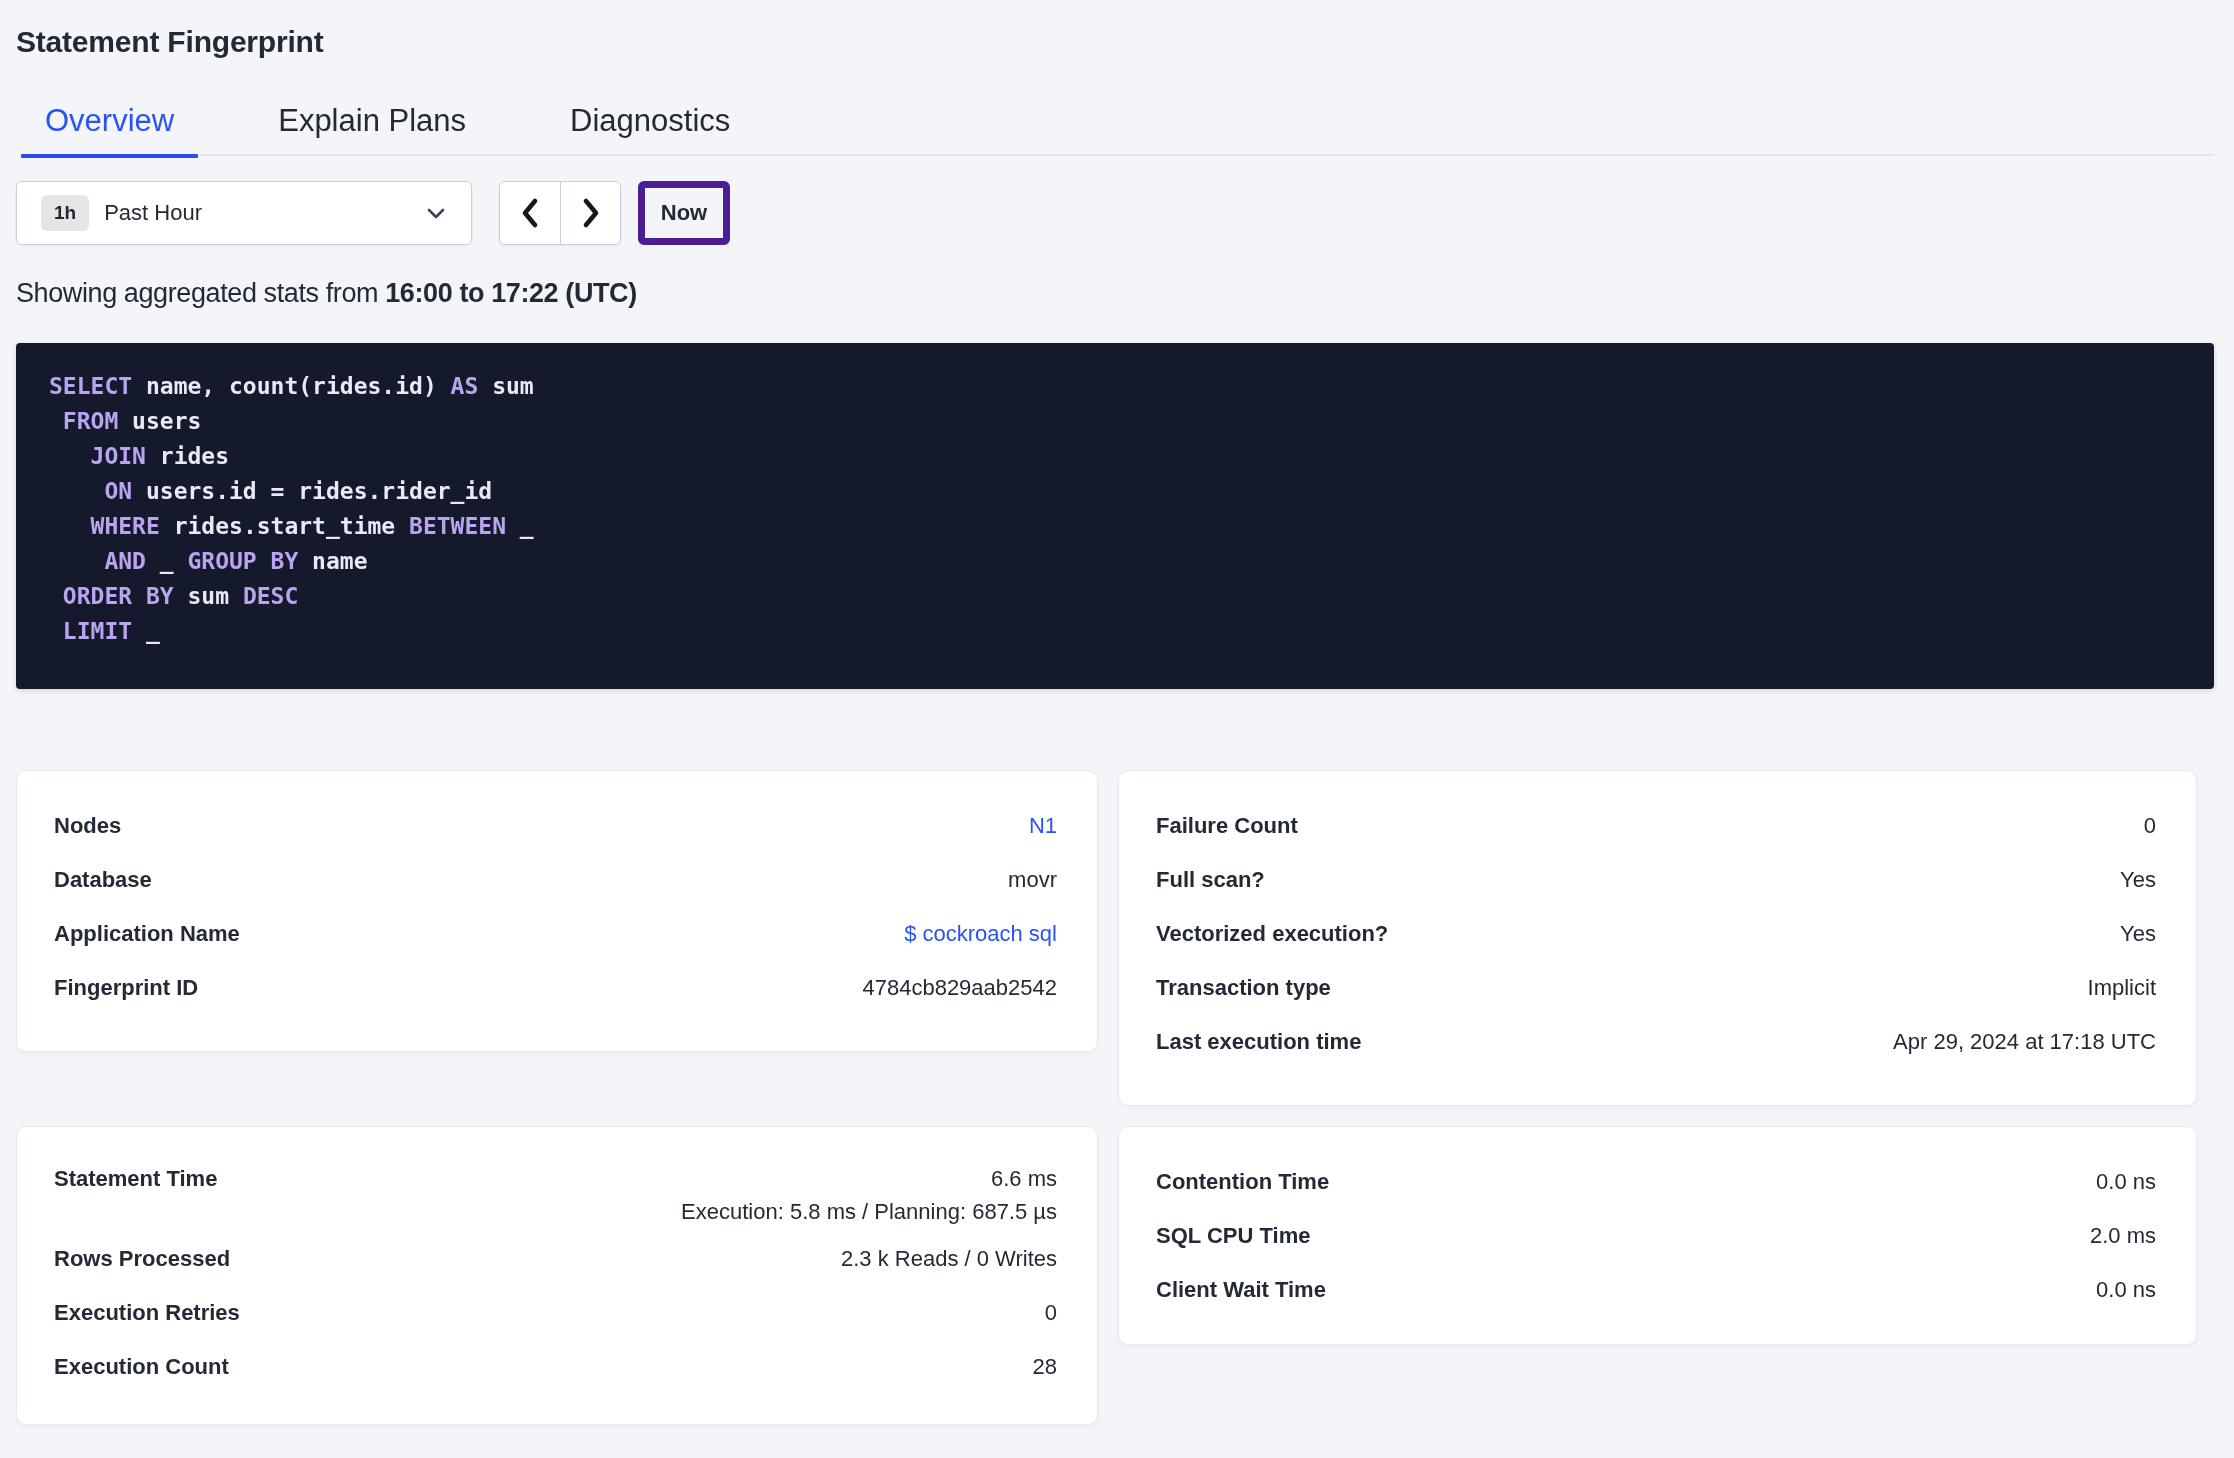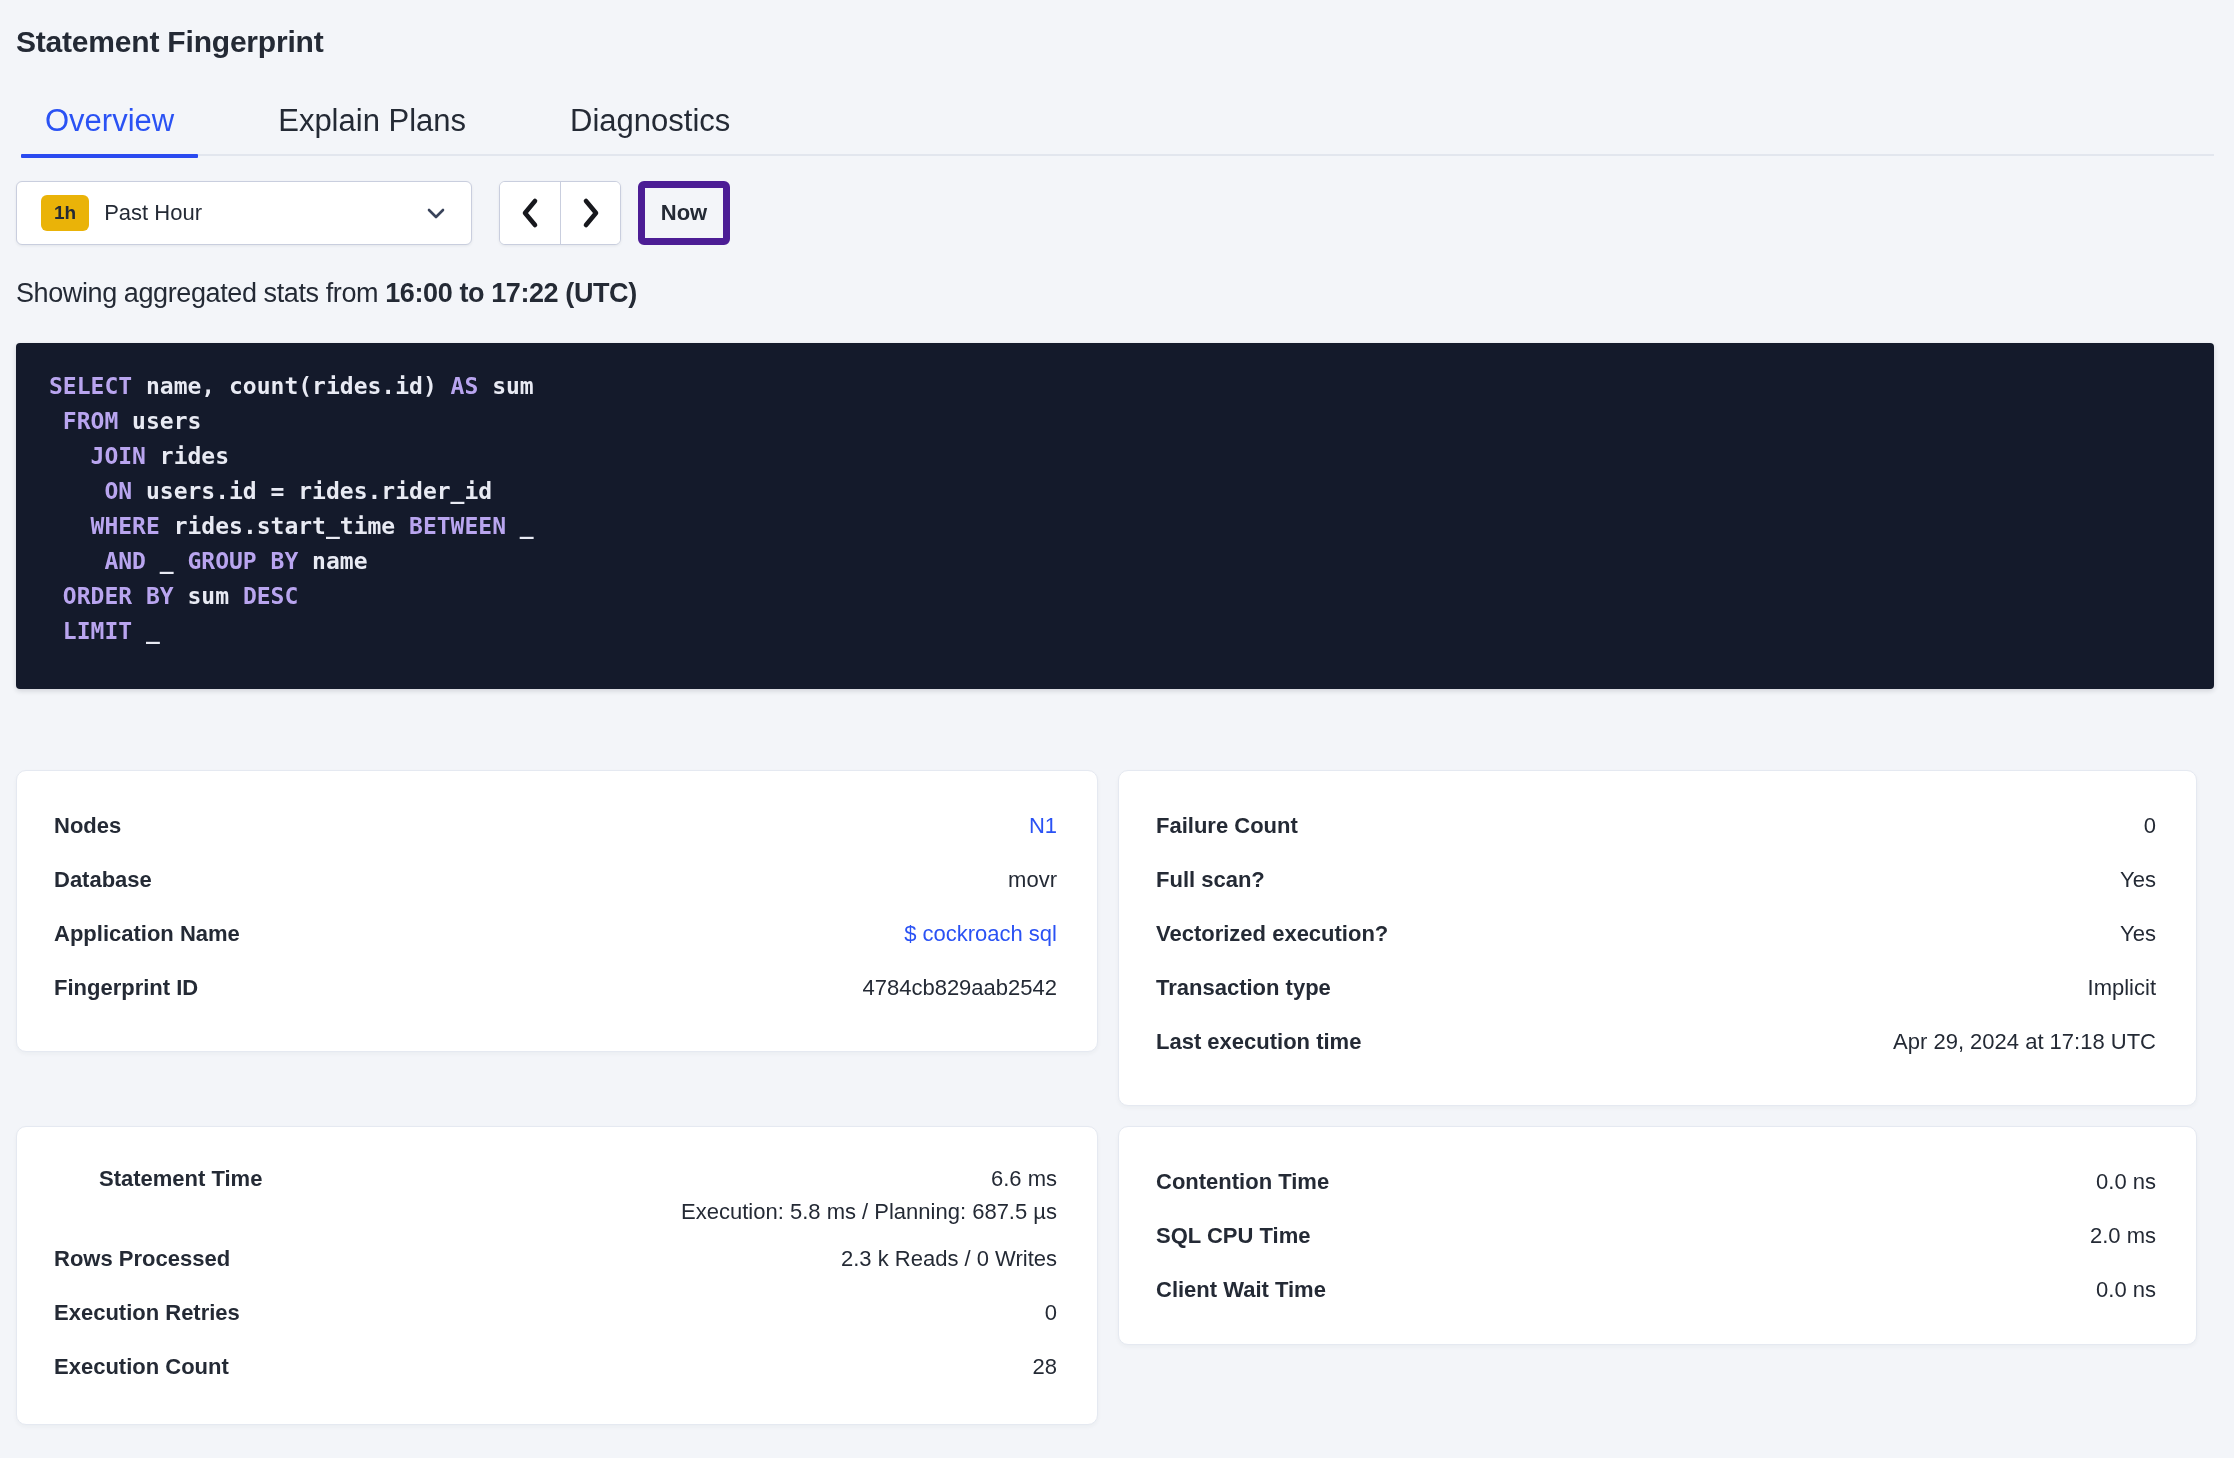--- a/index.html
+++ b/index.html
@@ -63,21 +63,21 @@
     background: #fff;
     border: 1px solid #c9cede;
     border-radius: 6px;
     display: flex;
     align-items: center;
     padding: 0 24px;
     box-shadow: 0 1px 3px rgba(20,26,43,0.07);
     cursor: pointer;
   }
   .time-badge {
-    background: #eab308;
+    background: #e5e5e5;
     color: #242a35;
     font-weight: 700;
     font-size: 19px;
     line-height: 36px;
     height: 36px;
     padding: 0 13px;
     border-radius: 6px;
   }
   .time-selected {
     margin-left: 15px;
@@ -179,21 +179,21 @@
     font-size: 22px;
     font-weight: 700;
     color: #242a35;
   }
   .cvalue {
     font-size: 22px;
     color: #242a35;
     text-align: right;
   }
   .cvalue.link { color: #2a52f4; cursor: pointer; }
-  .crow-tall { height: 80px; display: block; margin-left: 45px; }
+  .crow-tall { height: 80px; display: block; }
   .crow-tall .line1 {
     margin-top: -3px;
     display: flex;
     align-items: center;
     justify-content: space-between;
     height: 54px;
   }
   .crow-tall .sub {
     margin-top: -9px;
     font-size: 22px;

